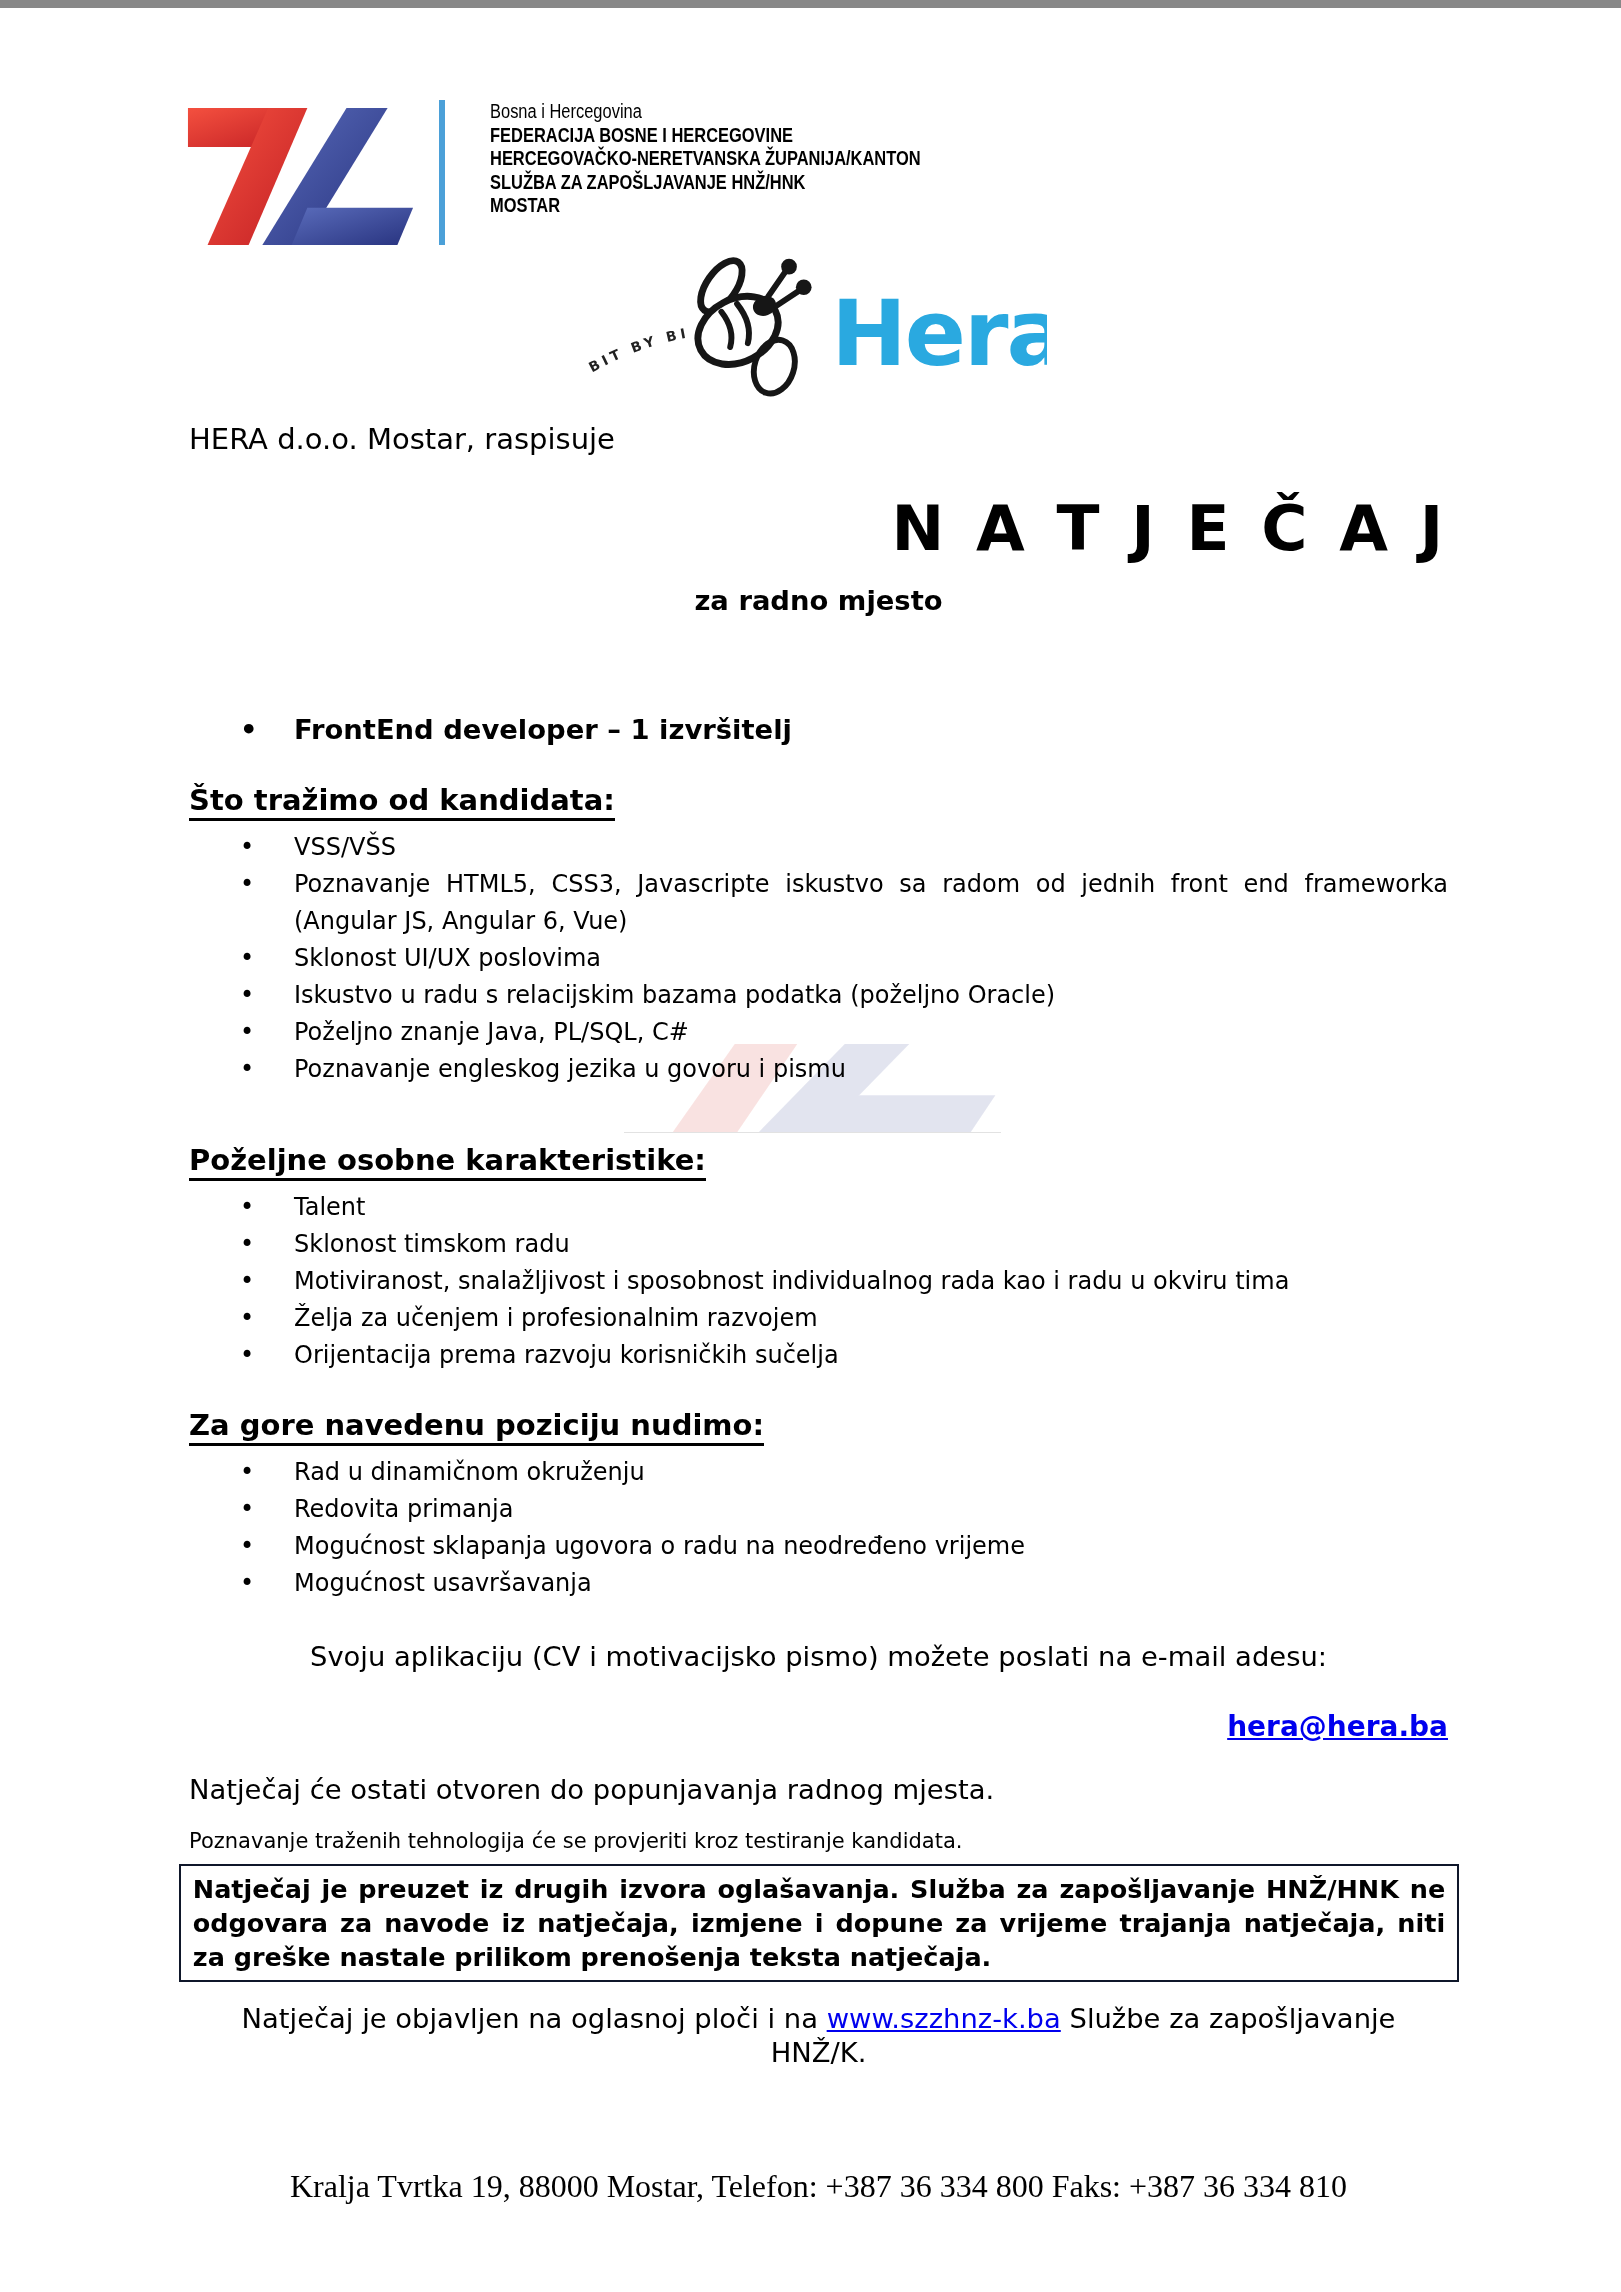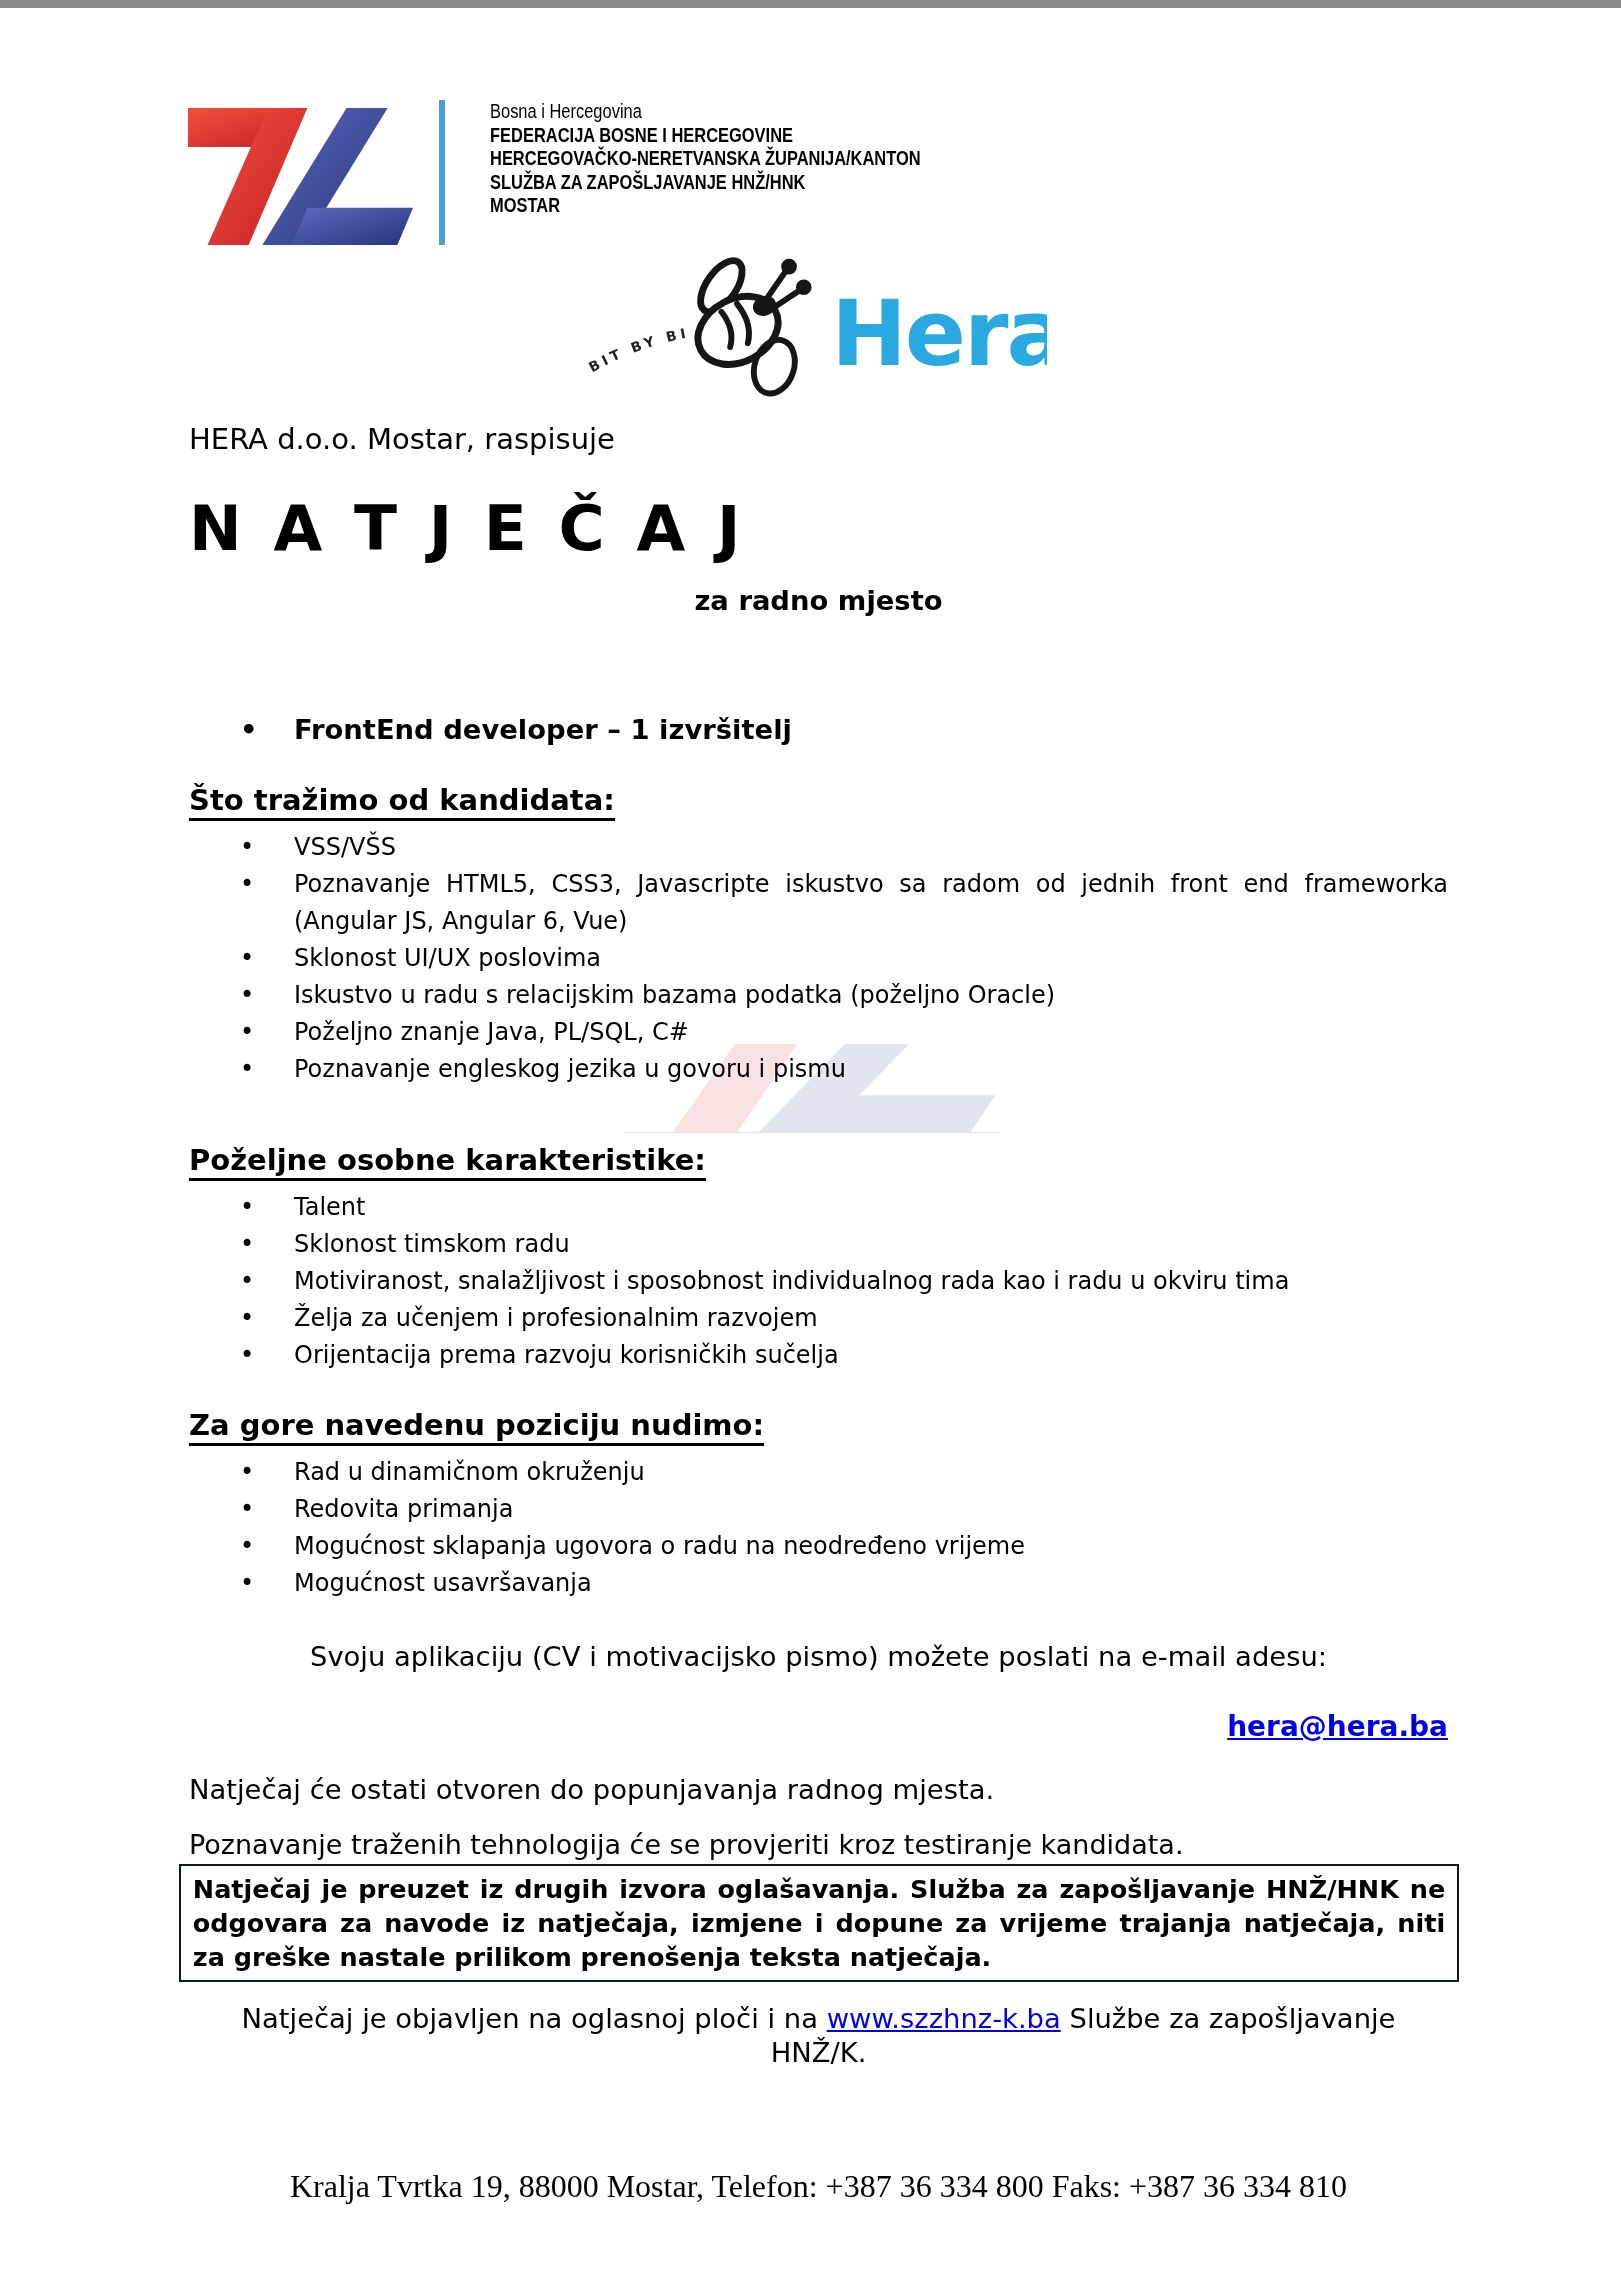--- a/index.html
+++ b/index.html
@@ -16,40 +16,40 @@
   .gov-header{position:absolute;left:186px;top:90px;display:flex;align-items:flex-start;}
   .zl-mark{width:230px;height:149px;display:block;}
   .vbar{width:6.9px;height:145px;background:var(--logo-lightblue,#4BA0D8);margin-left:22.5px;margin-top:2px;}
   .org-lines{margin-left:45px;margin-top:2px;transform:scaleX(.84);transform-origin:left top;
     font-family:"Liberation Sans",sans-serif;font-size:19.6px;line-height:23.5px;font-weight:bold;white-space:nowrap;}
   .org-lines .l0{font-weight:normal;}
   
   .hera-logo{position:absolute;left:586px;top:239px;width:461px;height:157px;}
   
   .intro{position:absolute;left:189px;top:414px;font-size:29px;}
-  .title{position:absolute;left:189px;top:484px;width:1259px;text-align:left;
+  .title{position:absolute;left:189px;top:484px;width:1259px;text-align:right;
          font-size:63px;font-weight:bold;letter-spacing:4.9px;}
   .subtitle{position:absolute;left:189px;top:577px;width:1259px;text-align:center;
          font-size:27.4px;font-weight:bold;}
   .position-row{position:absolute;left:189px;top:706px;width:1259px;
          font-size:27.4px;font-weight:bold;padding-left:105px;box-sizing:border-box;}
   .position-row::before{content:"•";position:absolute;left:51px;font-weight:bold;}
   .sec{position:absolute;left:189px;width:1259px;}
   .sec-1{top:775px;} .sec-2{top:1135px;} .sec-3{top:1400px;}
   .sec-heading{font-size:29px;font-weight:bold;display:inline-block;
          border-bottom:3.9px solid #000;padding-bottom:1px;}
   .sec-list{list-style:none;margin:7.8px 0 0 0;padding:0;}
   .sec-list li{position:relative;padding-left:105px;line-height:37px;font-size:24px;text-align:justify;}
   .sec-list li::before{content:"•";position:absolute;left:51px;}
   .apply-line{position:absolute;left:189px;top:1633px;width:1259px;text-align:center;font-size:27.4px;}
   .email-row{position:absolute;left:189px;top:1702px;width:1259px;text-align:right;}
   .email-link{font-size:28px;font-weight:bold;color:var(--link-blue,#0000EE);
          text-decoration:underline;cursor:pointer;}
   .open-until{position:absolute;left:189px;top:1766px;font-size:27.4px;}
-  .testing{position:absolute;left:189px;top:1821px;font-size:27px;}
+  .testing{position:absolute;left:189px;top:1821px;font-size:21px;}
   .disclaimer-box{position:absolute;left:179px;top:1856px;width:1280px;box-sizing:border-box;
          border:2px solid #0f172a;padding:5.9px 11.8px;font-size:25.5px;font-weight:bold;
          line-height:34px;text-align:justify;}
   .published{position:absolute;left:189px;top:1994px;width:1259px;text-align:center;
          font-size:27.4px;line-height:34px;}
   .link{color:var(--link-blue,#0000EE);text-decoration:underline;cursor:pointer;}
   .footer{position:absolute;left:189px;top:2160px;width:1259px;text-align:center;
          font-family:"Liberation Serif",serif;font-size:32px;}
   
   .watermark{position:absolute;left:639px;top:1036px;width:361px;height:88px;overflow:hidden;opacity:.13;}

